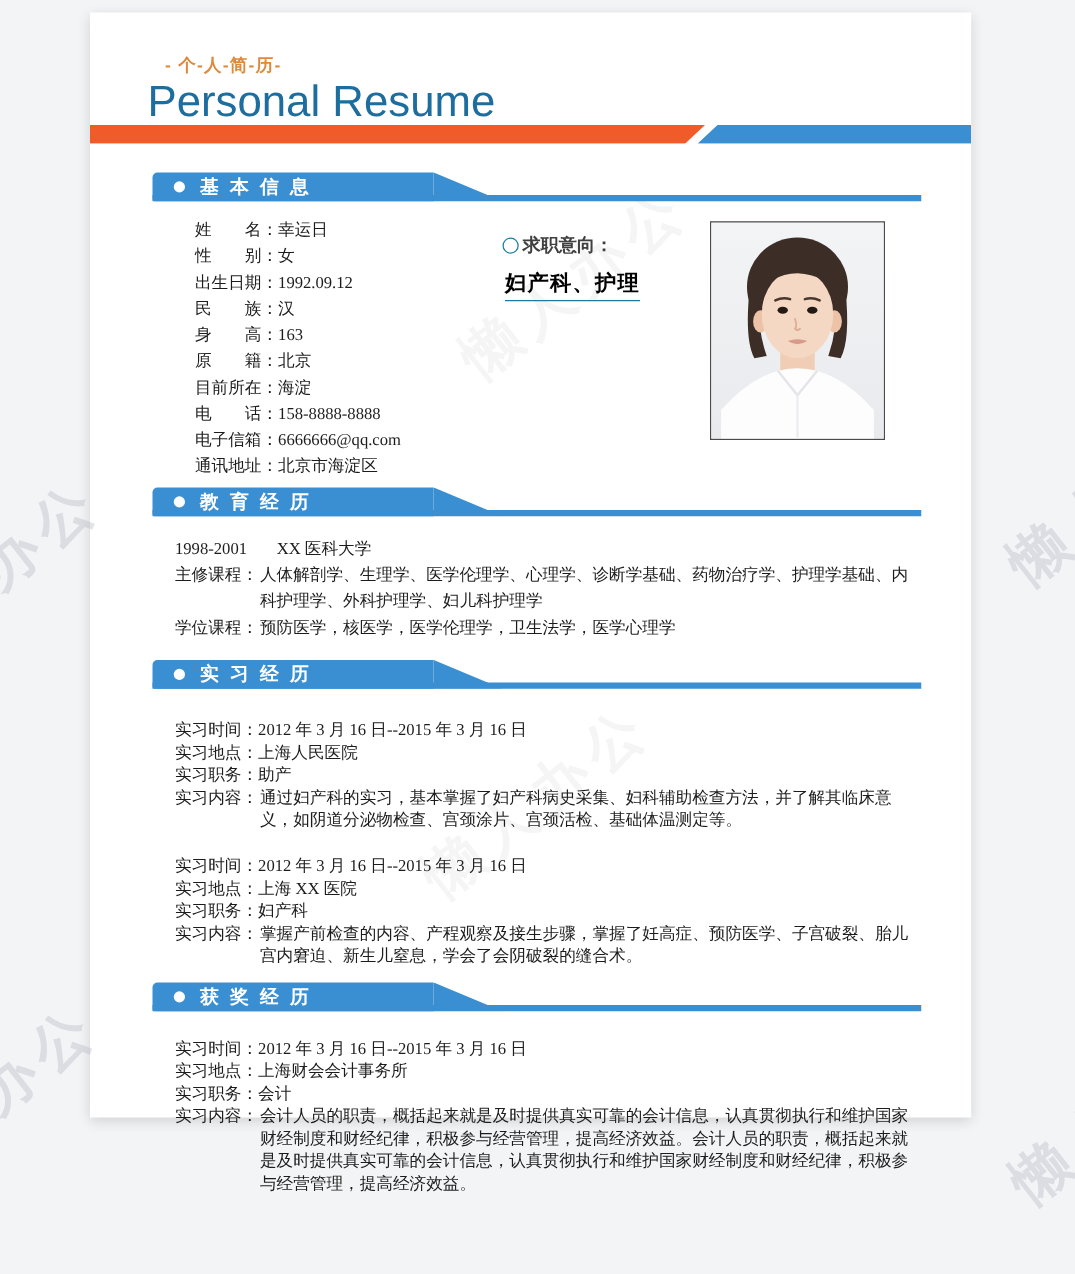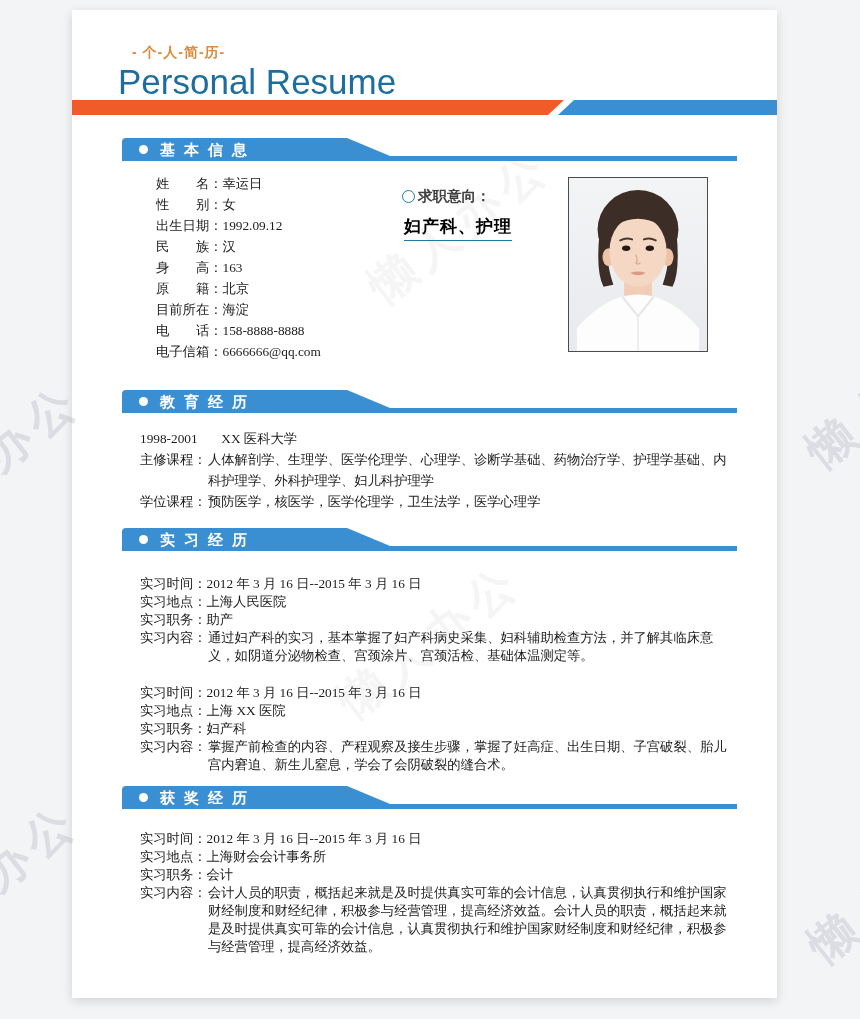--- a/index.html
+++ b/index.html
@@ -6,21 +6,21 @@
   html,body { width:860px; height:1019px; }
   body {
     position:relative;
     background:#f3f4f6;
     font-family:"Liberation Serif","DejaVu Serif",serif;
     color:#1c1c1c;
     overflow:hidden;
   }
   #resume-page {
     position:absolute; left:72px; top:10px;
-    width:705px; height:988px;
+    width:705px; height:884px;
     background:#ffffff;
     box-shadow:0 3px 10px rgba(0,0,0,.14);
   }
   
   .hdr-subtitle {
     position:absolute; left:60px; top:34px;
     font-family:"Liberation Sans","DejaVu Sans",sans-serif;
     font-size:14px; font-weight:bold; color:#dd8a3c; letter-spacing:1px;
     z-index:1;
   }
@@ -123,20 +123,21 @@
   <div class="content basic-fields">
     <div class="row"><span>姓　　名：</span><span>幸运日</span></div>
     <div class="row"><span>性　　别：</span><span>女</span></div>
     <div class="row"><span>出生日期：</span><span>1992.09.12</span></div>
     <div class="row"><span>民　　族：</span><span>汉</span></div>
     <div class="row"><span>身　　高：</span><span>163</span></div>
     <div class="row"><span>原　　籍：</span><span>北京</span></div>
     <div class="row"><span>目前所在：</span><span>海淀</span></div>
     <div class="row"><span>电　　话：</span><span>158-8888-8888</span></div>
     <div class="row"><span>电子信箱：</span><span>6666666@qq.com</span></div>
+    <div class="row"><span>通讯地址：</span><span>北京市海淀区</span></div>
   </div>
 
   <div class="content job-intent">
     <div class="ji-head">
       <span class="ji-circle"></span>
       <span>求职意向：</span>
     </div>
     <span class="ji-value">妇产科、护理</span>
   </div>
 
@@ -205,21 +206,21 @@
       <span>通过妇产科的实习，基本掌握了妇产科病史采集、妇科辅助检查方法，并了解其临床意义，如阴道分泌物检查、宫颈涂片、宫颈活检、基础体温测定等。</span>
     </div>
   </div>
 
   <div class="content entry" style="top:674px">
     <div class="row"><span>实习时间：</span><span>2012 年 3 月 16 日--2015 年 3 月 16 日</span></div>
     <div class="row"><span>实习地点：</span><span>上海 XX 医院</span></div>
     <div class="row"><span>实习职务：</span><span>妇产科</span></div>
     <div class="hang">
       <span class="lbl">实习内容：</span>
-      <span>掌握产前检查的内容、产程观察及接生步骤，掌握了妊高症、出生日期、子宫破裂、胎儿宫内窘迫、新生儿窒息，学会了会阴破裂的缝合术。</span>
+      <span>掌握产前检查的内容、产程观察及接生步骤，掌握了妊高症、预防医学、子宫破裂、胎儿宫内窘迫、新生儿窒息，学会了会阴破裂的缝合术。</span>
     </div>
   </div>
 
   <div class="sec-line" style="top:794px"></div>
   <div class="sec-banner" style="top:776px">
     <span class="bullet"></span>
     <span class="sec-title">获奖经历</span>
   </div>
 
   <div class="content entry awards-entry" style="top:820px">

